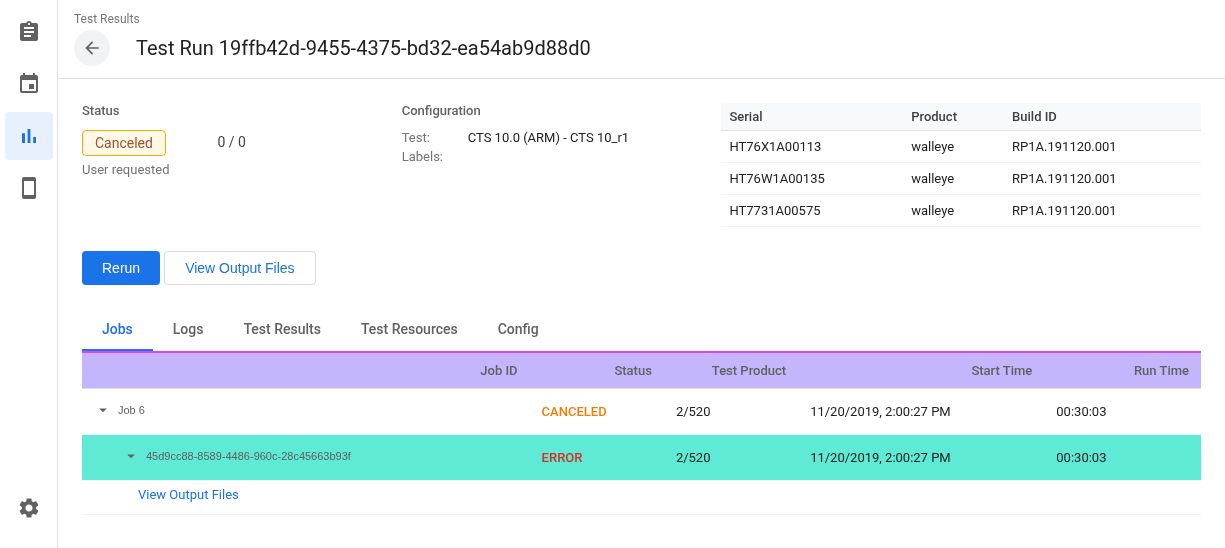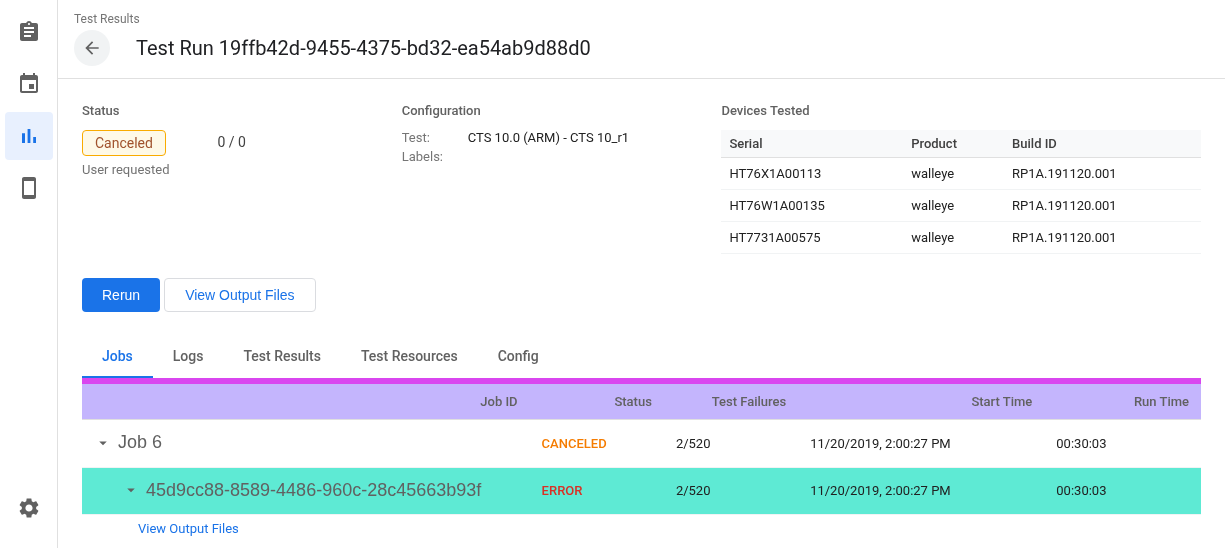--- a/index.html
+++ b/index.html
@@ -178,21 +178,21 @@
       padding: 8px 20px;
       border-radius: 4px;
       font-size: 14px;
       cursor: pointer;
       font-weight: 500;
     }
 
     
     .tabs {
       display: flex;
-      border-bottom: 6px solid #d946ef;
+      border-bottom: 2px solid #d946ef;
       margin-bottom: 0;
     }
     .tab {
       padding: 12px 20px;
       font-size: 14px;
       color: #616161;
       cursor: pointer;
       border-bottom: 2px solid transparent;
       font-weight: 500;
     }
@@ -222,21 +222,21 @@
       vertical-align: middle;
     }
     .expand-btn {
       background: none;
       border: none;
       cursor: pointer;
       color: #616161;
       display: inline-flex;
       align-items: center;
       gap: 6px;
-      font-size: 18px;
+      font-size: 11px;
       text-align: right;
     }
     .expand-btn svg { width: 18px; height: 18px; fill: currentColor; }
     .sub-row td {
       background: #5eead4;
     }
     .link-text {
       color: #1a73e8;
       cursor: pointer;
       font-size: 13px;
@@ -316,21 +316,20 @@
           <span class="config-label">Test:</span>
           <span class="config-value">CTS 10.0 (ARM) - CTS 10_r1</span>
         </div>
         <div class="config-row">
           <span class="config-label">Labels:</span>
           <span class="config-value"></span>
         </div>
       </div>
 
       <div class="devices-col">
-        <div class="info-col-title">Devices Tested</div>
         <table class="devices-table">
           <thead>
             <tr>
               <th>Serial</th>
               <th>Product</th>
               <th>Build ID</th>
             </tr>
           </thead>
           <tbody id="devices-tbody">
           <tr>
@@ -364,21 +363,21 @@
         <div class="tab">Test Results</div>
         <div class="tab">Test Resources</div>
         <div class="tab">Config</div>
       </div>
 
     <table class="jobs-table">
       <thead>
         <tr>
           <th class="col-jobid">Job ID</th>
           <th class="col-status">Status</th>
-          <th class="col-failures">Test Failures</th>
+          <th class="col-failures">Test Product</th>
           <th class="col-starttime">Start Time</th>
           <th class="col-runtime">Run Time</th>
         </tr>
       </thead>
       <tbody id="jobs-tbody">
       <tr>
     <td class="col-jobid">
       <button class="expand-btn">
         <svg viewBox="0 0 24 24">
                   <path d="M7 10l5 5 5-5z"></path>

